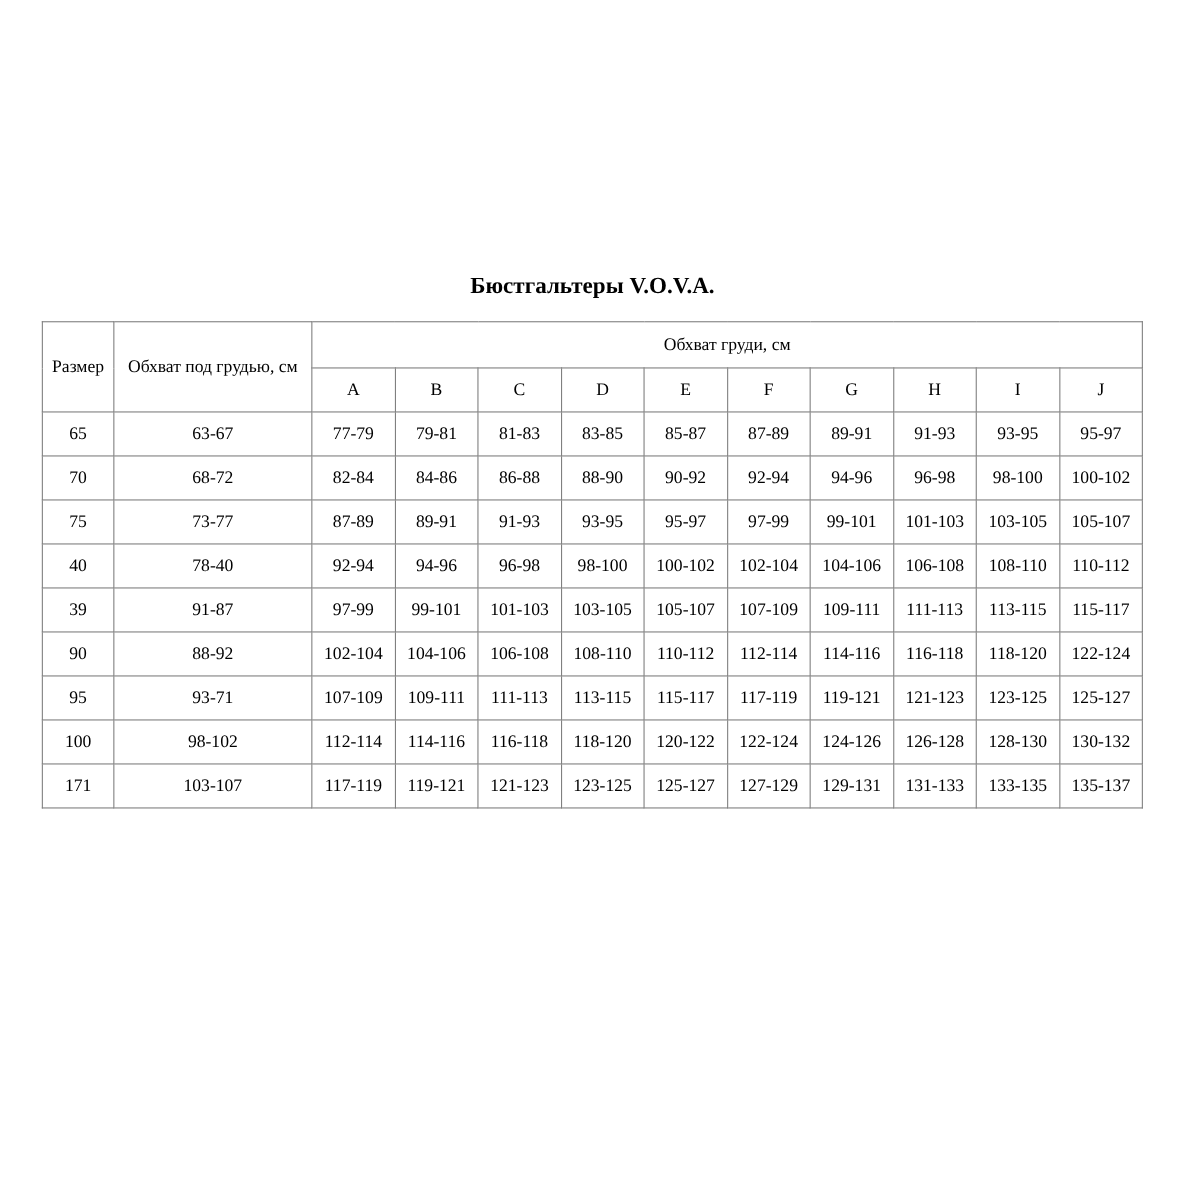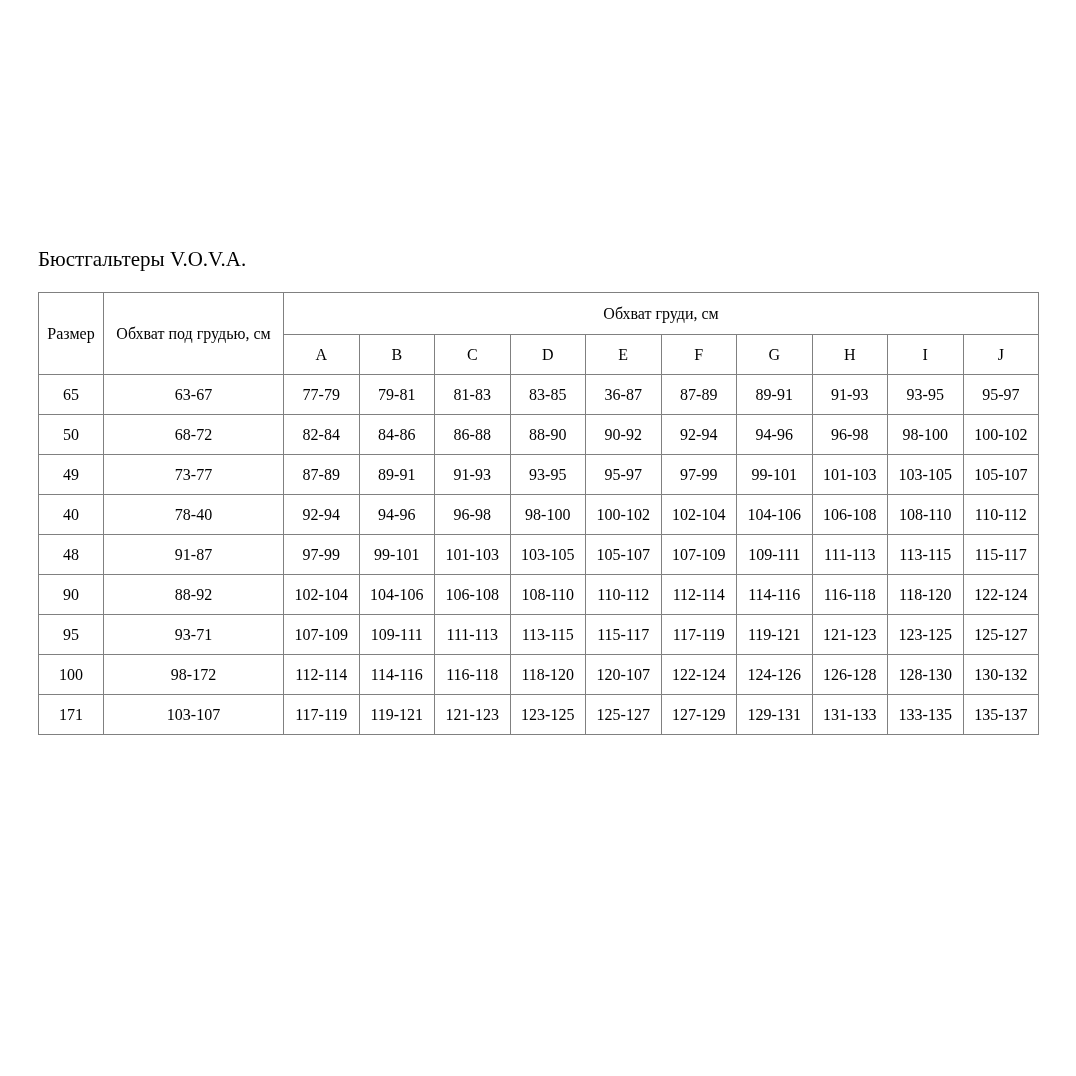--- a/index.html
+++ b/index.html
@@ -18,22 +18,23 @@
   }
   .content {
     position: absolute;
     left: 38px;
     top: 0;
   }
   h1.page-title {
     margin: 247px 0 0 0;
     font-size: 21px;
     line-height: 25px;
-    font-weight: normal;
+    font-weight: bold;
     color: #000000;
+    text-align: center;
   }
   table.size-chart {
     margin-top: 20px;
     border-collapse: collapse;
     table-layout: fixed;
     width: 1000px;
     font-size: 16px;
   }
   table.size-chart th,
   table.size-chart td {
@@ -95,43 +96,43 @@
           </tr>
       </thead>
       <tbody id="table-body">
           <tr>
             <td>65</td>
             <td>63-67</td>
             <td>77-79</td>
             <td>79-81</td>
             <td>81-83</td>
             <td>83-85</td>
-            <td>36-87</td>
+            <td>85-87</td>
             <td>87-89</td>
             <td>89-91</td>
             <td>91-93</td>
             <td>93-95</td>
             <td>95-97</td>
           </tr>
           <tr>
-            <td>50</td>
+            <td>70</td>
             <td>68-72</td>
             <td>82-84</td>
             <td>84-86</td>
             <td>86-88</td>
             <td>88-90</td>
             <td>90-92</td>
             <td>92-94</td>
             <td>94-96</td>
             <td>96-98</td>
             <td>98-100</td>
             <td>100-102</td>
           </tr>
           <tr>
-            <td>49</td>
+            <td>75</td>
             <td>73-77</td>
             <td>87-89</td>
             <td>89-91</td>
             <td>91-93</td>
             <td>93-95</td>
             <td>95-97</td>
             <td>97-99</td>
             <td>99-101</td>
             <td>101-103</td>
             <td>103-105</td>
@@ -145,21 +146,21 @@
             <td>96-98</td>
             <td>98-100</td>
             <td>100-102</td>
             <td>102-104</td>
             <td>104-106</td>
             <td>106-108</td>
             <td>108-110</td>
             <td>110-112</td>
           </tr>
           <tr>
-            <td>48</td>
+            <td>39</td>
             <td>91-87</td>
             <td>97-99</td>
             <td>99-101</td>
             <td>101-103</td>
             <td>103-105</td>
             <td>105-107</td>
             <td>107-109</td>
             <td>109-111</td>
             <td>111-113</td>
             <td>113-115</td>
@@ -188,26 +189,26 @@
             <td>113-115</td>
             <td>115-117</td>
             <td>117-119</td>
             <td>119-121</td>
             <td>121-123</td>
             <td>123-125</td>
             <td>125-127</td>
           </tr>
           <tr>
             <td>100</td>
-            <td>98-172</td>
+            <td>98-102</td>
             <td>112-114</td>
             <td>114-116</td>
             <td>116-118</td>
             <td>118-120</td>
-            <td>120-107</td>
+            <td>120-122</td>
             <td>122-124</td>
             <td>124-126</td>
             <td>126-128</td>
             <td>128-130</td>
             <td>130-132</td>
           </tr>
           <tr>
             <td>171</td>
             <td>103-107</td>
             <td>117-119</td>

